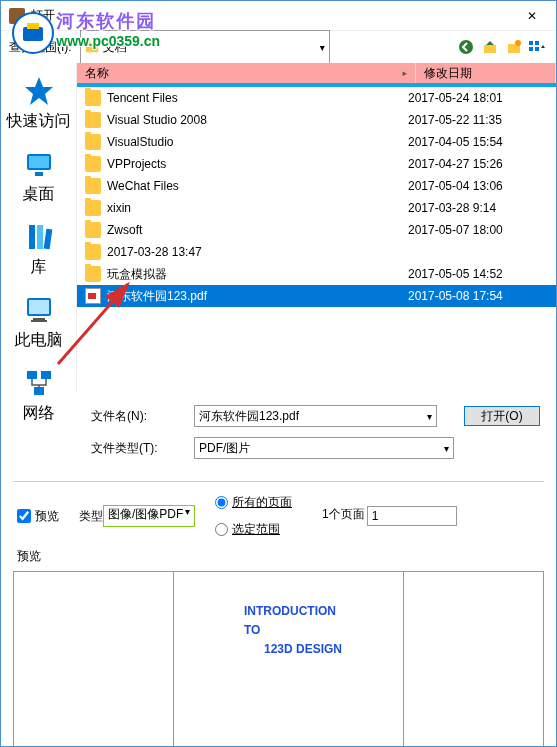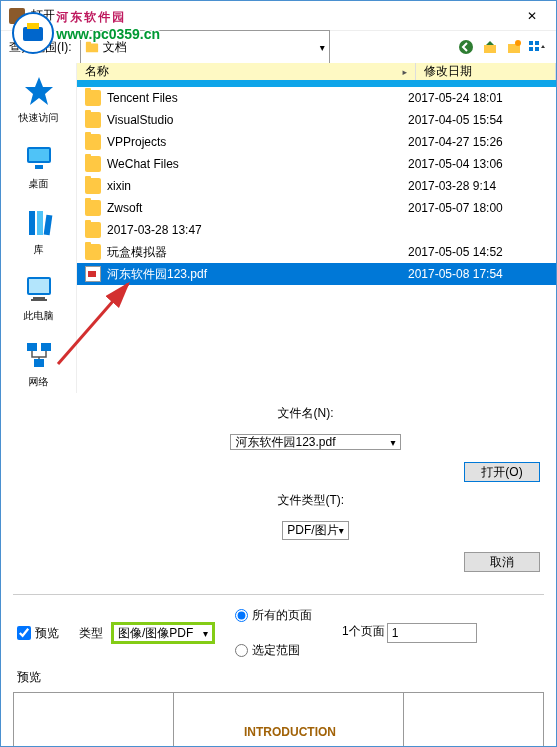--- a/index.html
+++ b/index.html
@@ -5,85 +5,85 @@
 * { box-sizing: border-box; margin: 0; padding: 0; font-family: "Microsoft YaHei", "SimSun", sans-serif; font-size: 12px; }
 body { width: 557px; height: 747px; background: #fff; border: 1px solid #4a90d0; position: relative; }
 .titlebar { height: 30px; background: #fff; display: flex; align-items: center; padding: 0 8px; border-bottom: 1px solid #eee; }
 .titlebar-icon { width: 16px; height: 16px; background: #8b5a2b; border-radius: 2px; margin-right: 6px; }
 .titlebar-title { flex: 1; }
 .titlebar-close { width: 32px; height: 24px; display: flex; align-items: center; justify-content: center; cursor: pointer; }
 
 .watermark { position: absolute; top: 8px; left: 8px; z-index: 100; pointer-events: none; }
 .watermark-logo { width: 48px; height: 48px; display: inline-block; vertical-align: top; }
 .watermark-text { display: inline-block; vertical-align: top; margin-left: -4px; }
-.watermark-cn { color: #be185d; font-size: 12px; font-weight: bold; text-shadow: 1px 1px 0 #fff, -1px -1px 0 #fff, 1px -1px 0 #fff, -1px 1px 0 #fff; letter-spacing: 2px; }
+.watermark-cn { color: #8b5cf6; font-size: 18px; font-weight: bold; text-shadow: 1px 1px 0 #fff, -1px -1px 0 #fff, 1px -1px 0 #fff, -1px 1px 0 #fff; letter-spacing: 2px; }
 .watermark-url { color: #009933; font-size: 14px; font-weight: bold; text-shadow: 1px 1px 0 #fff, -1px -1px 0 #fff, 1px -1px 0 #fff, -1px 1px 0 #fff; }
 
 .toolbar { height: 32px; display: flex; align-items: center; padding: 0 8px; gap: 6px; }
 .toolbar-label { margin-right: 2px; }
 .toolbar-combo { flex: 1; height: 22px; border: 1px solid #999; background: #fff; display: flex; align-items: center; padding: 16px 4px; max-width: 250px; }
 .toolbar-combo-icon { width: 14px; height: 14px; margin-right: 4px; }
 .toolbar-combo-text { flex: 1; }
 .toolbar-combo-arrow { font-size: 10px; }
 .toolbar-icons { display: flex; gap: 4px; margin-left: auto; }
 .tb-icon { width: 20px; height: 20px; display: flex; align-items: center; justify-content: center; cursor: pointer; }
 
 .main-area { display: flex; height: 330px; }
 .sidebar { width: 76px; background: #fff; padding: 4px 0; border-right: 1px solid #eee; }
 .sidebar-item { display: flex; flex-direction: column; align-items: center; padding: 8px 4px; cursor: pointer; gap: 4px; }
 .sb-icon { width: 32px; height: 32px; }
-.sb-label { font-size: 10px; text-align: center; }
+.sb-label { font-size: 16px; text-align: center; }
 
 .file-area { flex: 1; display: flex; flex-direction: column; }
-.file-header { height: 24px; display: flex; background: #fef9c3; border-bottom: 7px solid #0ea5e9; }
+.file-header { height: 24px; display: flex; background: #fca5a5; border-bottom: 4px solid #0ea5e9; }
 .fh-col { padding: 4px 8px; border-right: 1px solid #ddd; display: flex; align-items: center; gap: 4px; cursor: pointer; }
 .fh-name { flex: 1; }
 .fh-date { width: 140px; }
 .fh-arrow { font-size: 9px; color: #555; margin-left: auto; }
 
 .file-list { flex: 1; overflow-y: auto; position: relative; }
 .file-row { height: 22px; display: flex; align-items: center; padding: 0 8px; cursor: pointer; }
 .file-row.selected { background: #0078d7; color: #fff; }
 .file-icon { width: 16px; height: 16px; margin-right: 6px; flex-shrink: 0; }
 .folder-icon { background: #ffc843; border-radius: 1px 2px 2px 2px; position: relative; }
 .folder-icon::before { content: ''; position: absolute; top: -2px; left: 0; width: 6px; height: 3px; background: #ffc843; border-radius: 1px 1px 0 0; }
 .pdf-icon { background: #fff; border: 1px solid #999; position: relative; }
 .pdf-icon::after { content: ''; position: absolute; left: 2px; top: 4px; width: 8px; height: 6px; background: #d32f2f; }
 .file-name { flex: 1; white-space: nowrap; overflow: hidden; }
 .file-date { width: 140px; white-space: nowrap; }
 
 .red-arrow { position: absolute; left: 52px; top: 268px; width: 100px; height: 100px; pointer-events: none; z-index: 50; }
 
 .bottom-inputs { padding: 12px 16px 8px 90px; }
-.input-row { display: flex; align-items: center; gap: 12px; margin-bottom: 10px; flex-direction: column; }
+.input-row { display: flex; align-items: center; gap: 27px; margin-bottom: 10px; }
 .input-label { width: 76px; white-space: nowrap; }
 .input-combo { flex: 1; height: 22px; border: 1px solid #999; display: flex; align-items: center; padding: 0 4px; max-width: 260px; background: #fff; }
 .input-combo input { flex: 1; border: none; outline: none; font-size: 12px; }
 .input-combo-arrow { font-size: 10px; cursor: pointer; }
 .action-btn { width: 76px; height: 20px; border: 1px solid #999; background: #e1e1e1; cursor: pointer; margin-left: auto; }
 .action-btn.primary { border: 1px solid #0078d7; }
 
 .divider { height: 1px; background: #ccc; margin: 4px 12px; }
 
 .preview-controls { padding: 8px 16px; display: flex; align-items: center; gap: 20px; }
 .checkbox-wrap { display: flex; align-items: center; gap: 4px; }
 .checkbox-wrap input { width: 14px; height: 14px; }
-.type-wrap { display: flex; align-items: center; gap: 8px; }
-.type-combo { width: 104px; height: 22px; border: 3px solid #84cc16; display: flex; align-items: center; padding: 0 4px; }
-.radio-group { display: flex; flex-direction: column; gap: 18px; }
+.type-wrap { display: flex; align-items: center; gap: 0; }
+.type-combo { width: 92px; height: 22px; border: 1px solid #84cc16; display: flex; align-items: flex-start; padding: 0 4px; }
+.radio-group { display: flex; flex-direction: column; gap: 10px; text-decoration: underline; }
 .radio-wrap { display: flex; align-items: center; gap: 4px; }
 .page-wrap { display: flex; flex-direction: row; gap: 2px; margin-left: 10px; }
 .page-input { width: 90px; height: 20px; border: 1px solid #999; padding: 0 4px; }
 
 .preview-label { padding: 2px 16px; }
 .preview-panes { display: flex; margin: 4px 12px 12px; border: 1px solid #999; height: 228px; }
 .preview-left { width: 160px; border-right: 1px solid #999; }
 .preview-center { flex: 1; padding: 30px 20px; text-align: left; }
 .preview-right { width: 140px; border-left: 1px solid #999; }
-.pdf-title { color: #a16207; font-weight: bold; font-size: 13px; line-height: 1.6; padding-left: 50px; }
+.pdf-title { color: #1d4ed8; font-weight: bold; font-size: 13px; line-height: 1.6; padding-left: 50px; }
 </style>
 </head>
 <body>
 
 <div class="watermark">
   <svg class="watermark-logo" viewBox="0 0 48 48">
       <circle cx="24" cy="24" r="20" fill="#fff" stroke="#0066cc" stroke-width="2"></circle>
       <rect x="14" y="18" width="20" height="14" fill="#0066cc" rx="2"></rect>
       <rect x="18" y="14" width="12" height="6" fill="#ffcc00"></rect>
     </svg>
@@ -195,20 +195,25 @@
       </div>
     </div>
     <div class="file-list" id="file-list">
         <div class="file-row">
           <div class="file-icon folder-icon"></div>
           <div class="file-name">Tencent Files</div>
           <div class="file-date">2017-05-24 18:01</div>
         </div>
         <div class="file-row">
           <div class="file-icon folder-icon"></div>
+          <div class="file-name">Visual Studio 2008</div>
+          <div class="file-date">2017-05-22 11:35</div>
+        </div>
+        <div class="file-row">
+          <div class="file-icon folder-icon"></div>
           <div class="file-name">VisualStudio</div>
           <div class="file-date">2017-04-05 15:54</div>
         </div>
         <div class="file-row">
           <div class="file-icon folder-icon"></div>
           <div class="file-name">VPProjects</div>
           <div class="file-date">2017-04-27 15:26</div>
         </div>
         <div class="file-row">
           <div class="file-icon folder-icon"></div>
@@ -260,21 +265,20 @@
       <span class="input-combo-arrow">▾</span>
     </div>
     <button class="action-btn primary">打开(O)</button>
   </div>
   <div class="input-row">
     <span class="input-label">文件类型(T):</span>
     <div class="input-combo">
       <span style="flex:1">PDF/图片</span>
       <span class="input-combo-arrow">▾</span>
     </div>
-    <button class="action-btn">取消</button>
   </div>
 </div>
 
 <div class="divider"></div>
 
 <div class="preview-controls">
   <label class="checkbox-wrap">
     <input type="checkbox" checked="" style="">
     <span>预览</span>
   </label>

